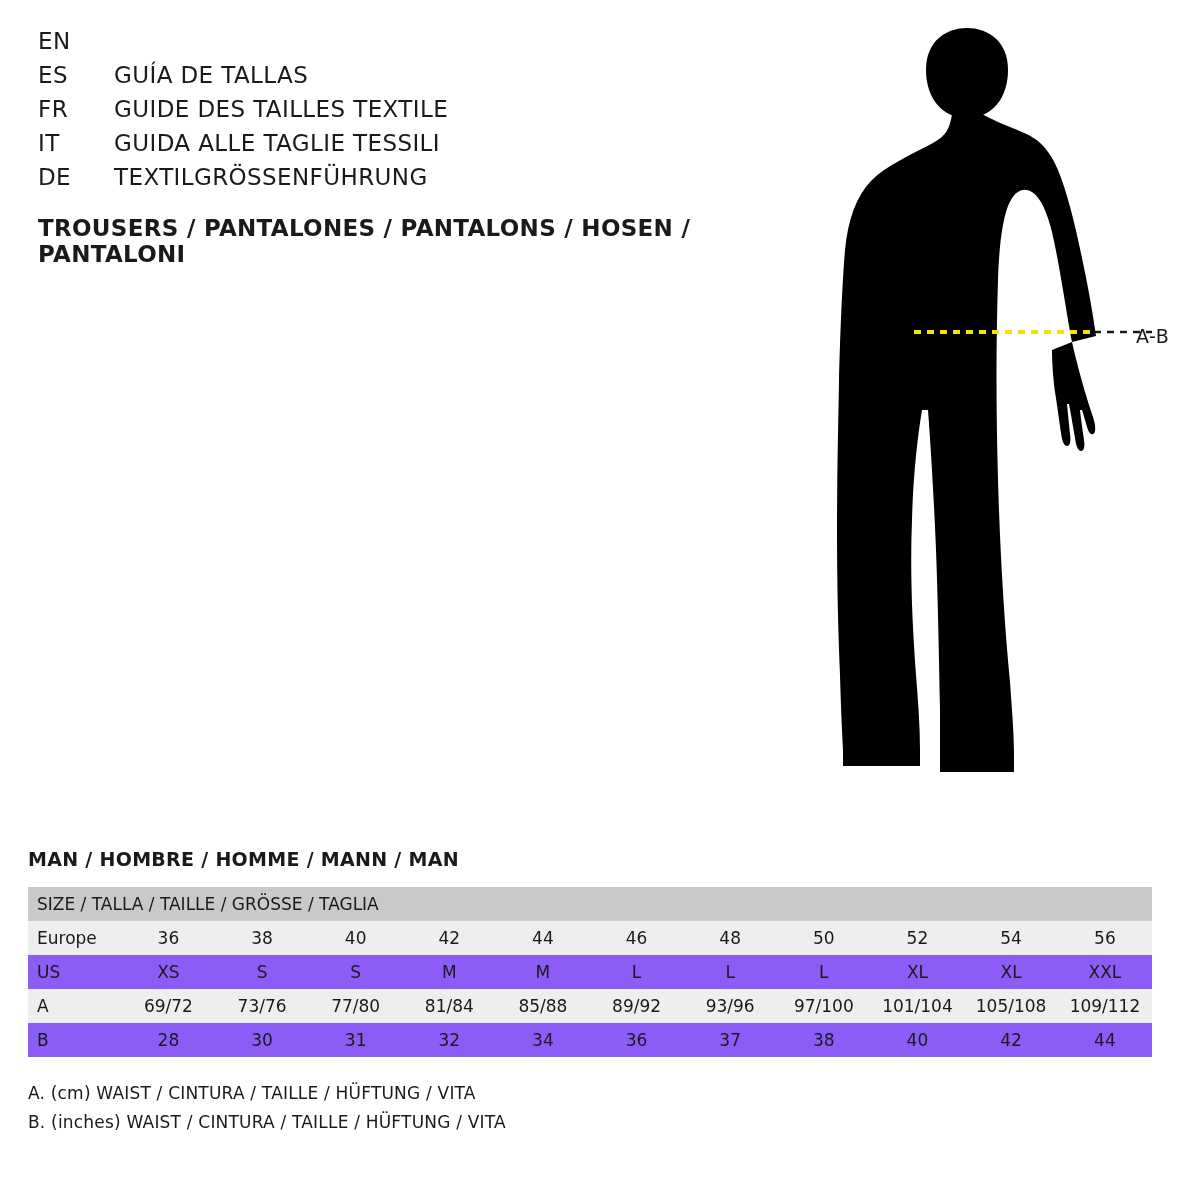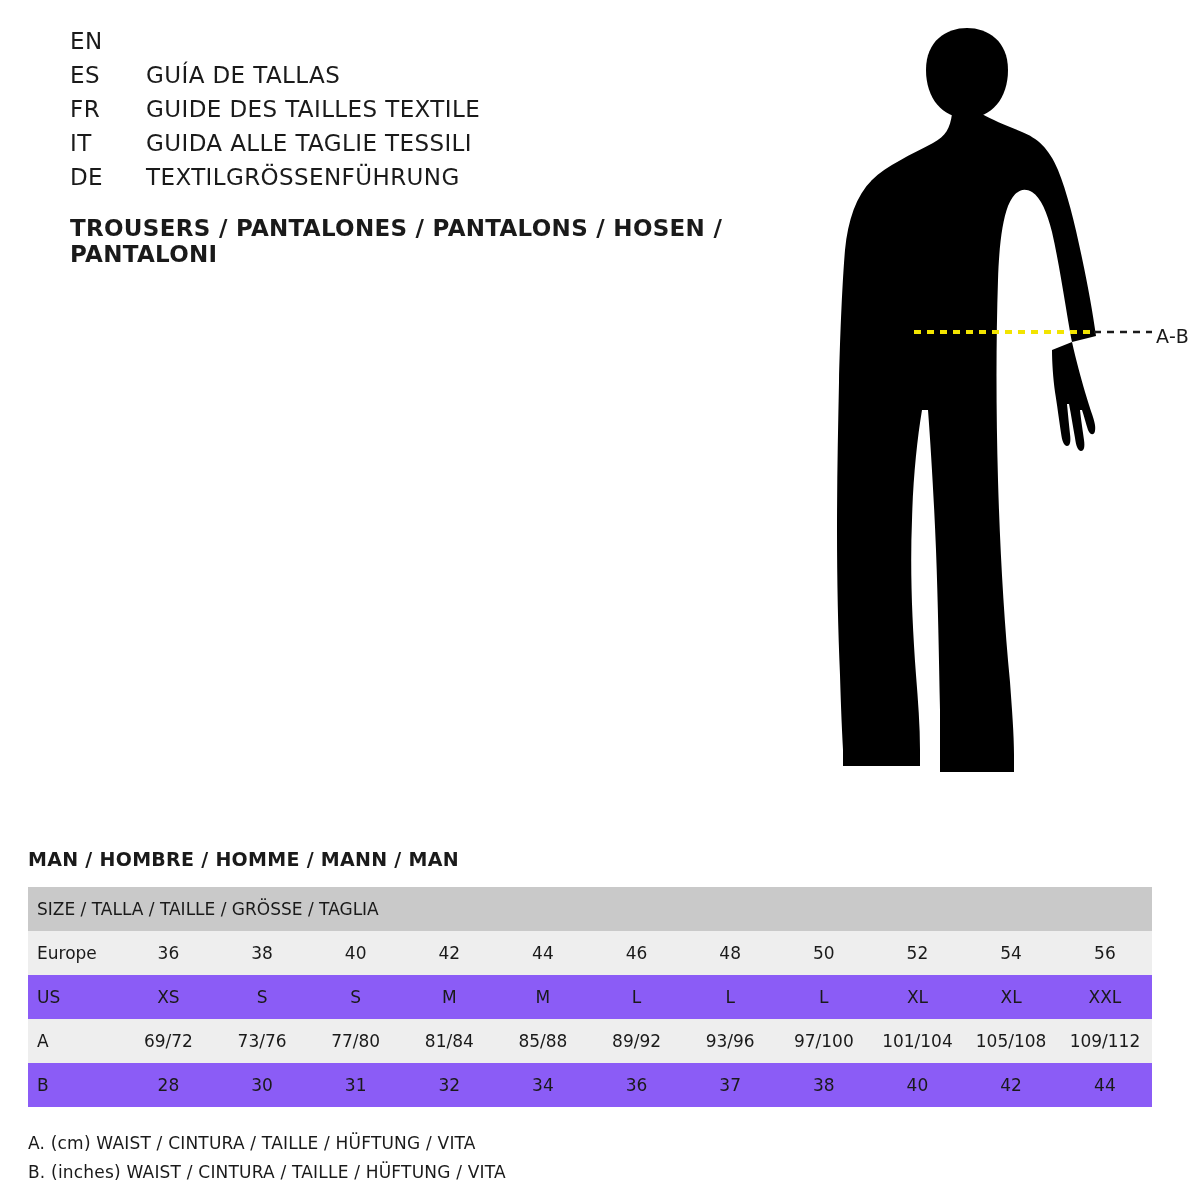--- a/index.html
+++ b/index.html
@@ -16,21 +16,20 @@
     position: relative;
     overflow: hidden;
   }
 
   
   .header {
     position: absolute;
     left: 38px;
     top: 28px;
     width: 800px;
-    margin-left: 32px;
   }
   .lang-row {
     display: flex;
     align-items: baseline;
     height: 34px;
   }
   .lang-code {
     width: 76px;
     font-size: 23px;
     letter-spacing: 0.4px;
@@ -54,21 +53,21 @@
     position: absolute;
     left: 800px;
     top: 10px;
     width: 400px;
     height: 790px;
   }
   .figure-svg { display: block; }
 
   .ab-label {
     position: absolute;
-    left: 356px;
+    left: 336px;
     top: 315px;
     font-size: 19px;
     color: #1a1a1a;
     letter-spacing: 0.5px;
   }
 
   
   .table-section {
     position: absolute;
     left: 28px;
@@ -84,21 +83,21 @@
   }
   table.size-table {
     border-collapse: collapse;
     width: 1124px;
     table-layout: fixed;
   }
   table.size-table td, table.size-table th {
     font-size: 17px;
     font-weight: normal;
     padding: 0;
-    height: 44px;
+    height: 34px;
     text-align: center;
     color: #1a1a1a;
   }
   table.size-table .row-head {
     text-align: left;
     padding-left: 9px;
     width: 175px;
   }
   .hdr-row td {
     background: #c9c9c9;

